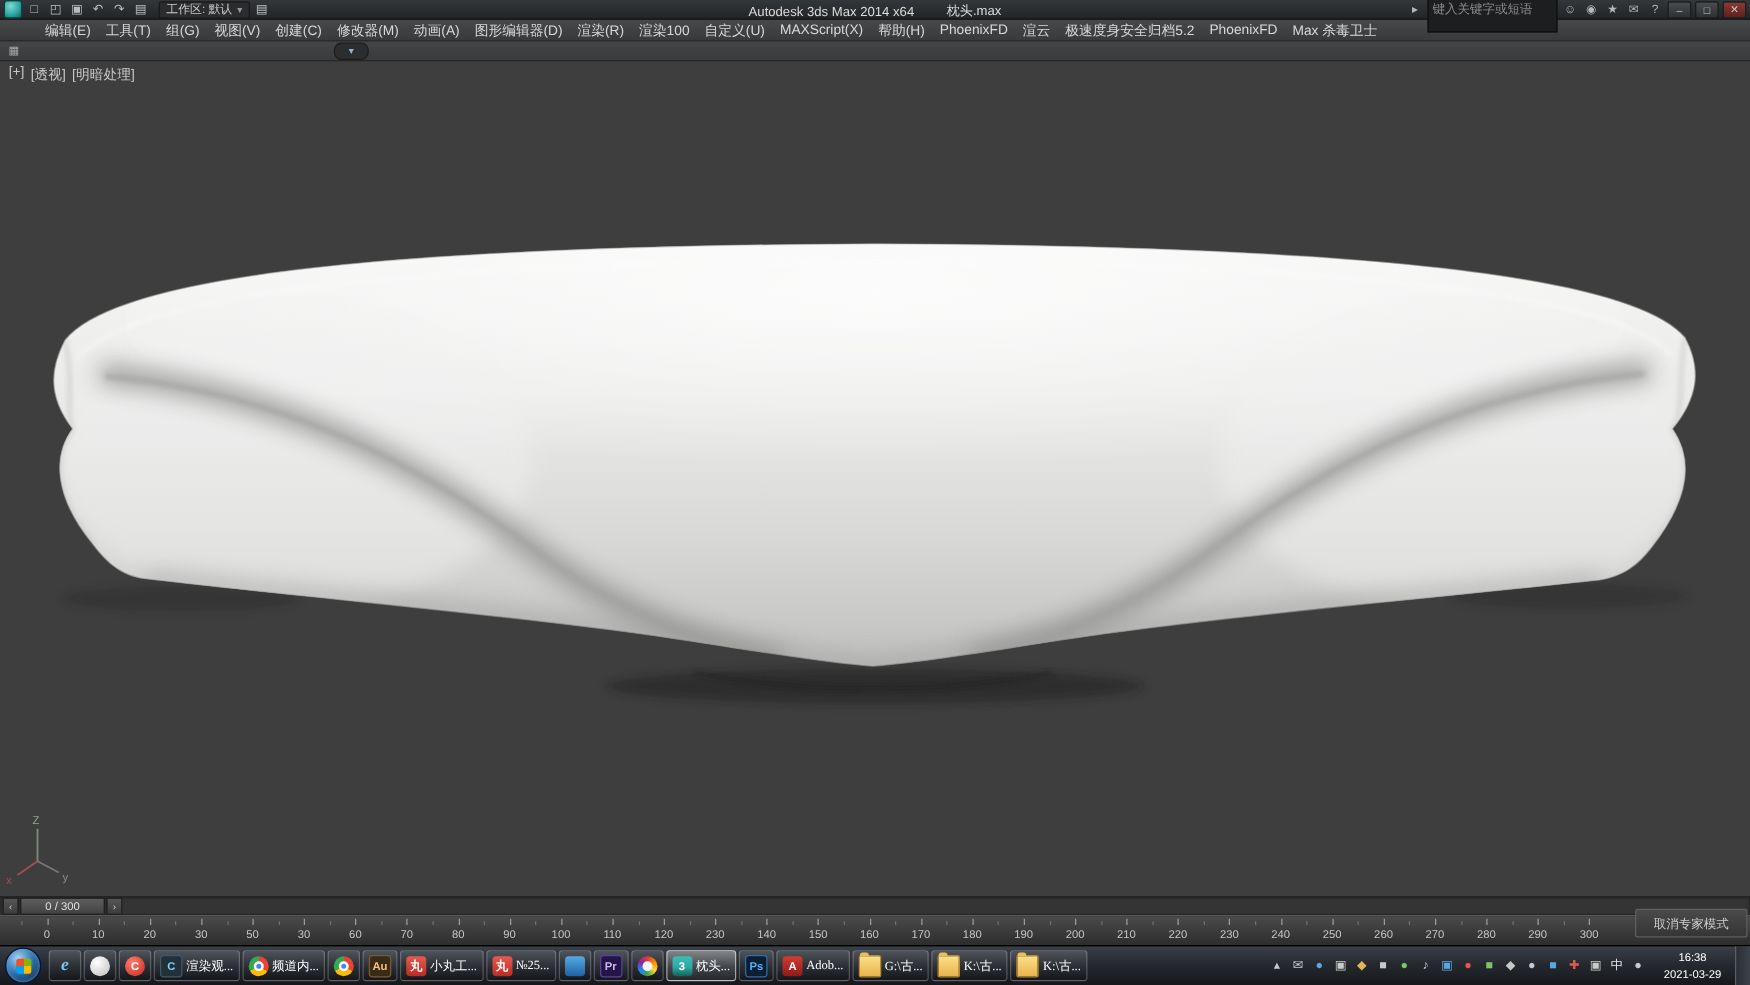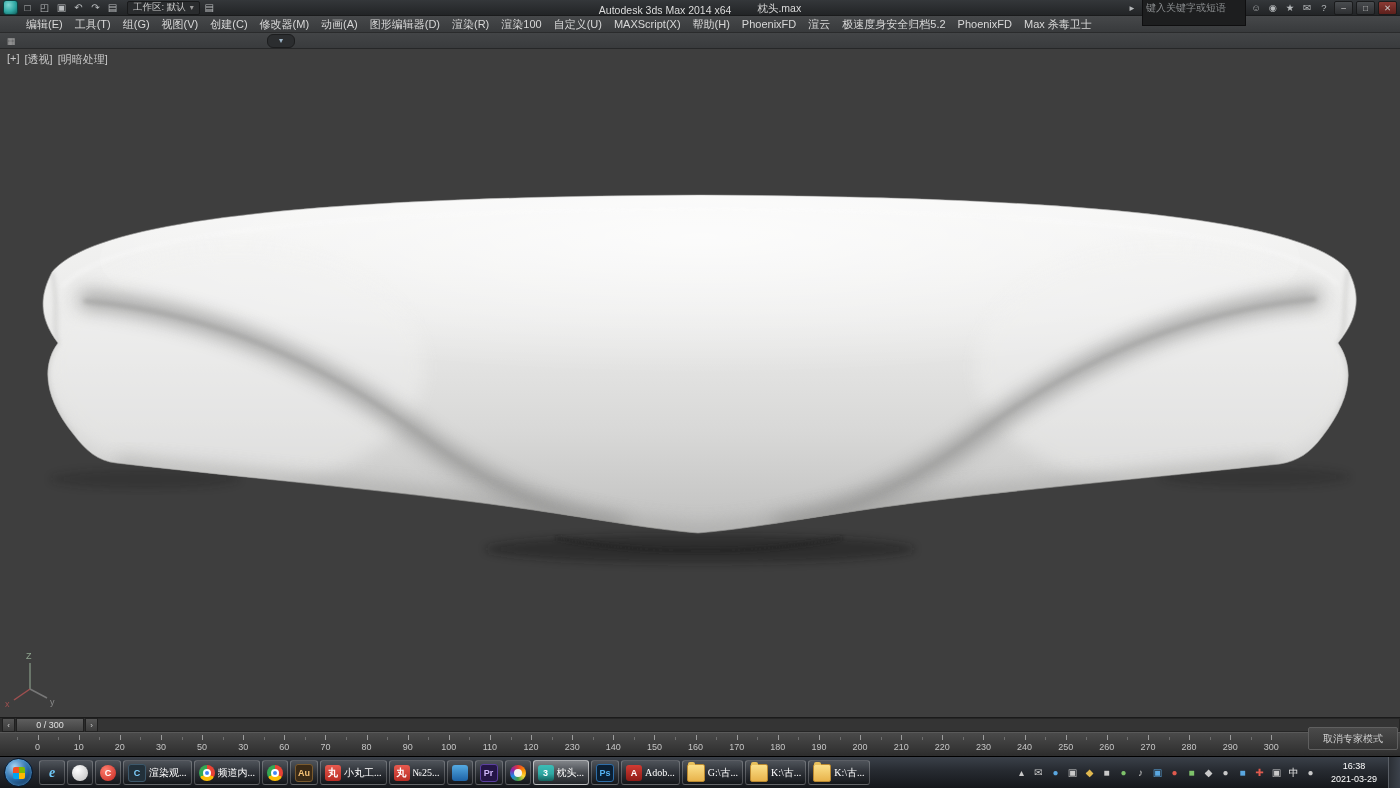--- a/index.html
+++ b/index.html
@@ -28,21 +28,21 @@
   .search-box input{width:96px;height:11px;background:#1d1e1f;border:1px solid #0f0f10;color:#cfcfcf;
     font-size:10px;padding:12px 3px;font-family:"Liberation Sans","DejaVu Sans",sans-serif;}
   .search-box input::placeholder{color:#8a8d8f;}
   .tico{width:14px;text-align:center;color:#b5b8ba;font-size:9.5px;}
   .winbtn{width:17px;height:12px;display:inline-flex;align-items:center;justify-content:center;
     color:#c9c9c9;font-size:8.5px;background:linear-gradient(#4a4d50,#2d2f31);border:1px solid #1a1b1c;border-radius:2px;}
   .winbtn.close{background:linear-gradient(#8a3a34,#5d201c);}
   
   .menubar{height:17px;flex:0 0 17px;display:flex;align-items:center;
     background:linear-gradient(#46484a,#383a3c);border-bottom:1px solid #2a2b2c;box-sizing:border-box;
-    font-size:11px;color:#d8d8d8;padding-left:20px;}
+    font-size:11px;color:#d8d8d8;padding-left:30px;}
   .menu-item{padding:0 6px;height:100%;display:inline-flex;align-items:center;white-space:nowrap;}
   
   .ribbon{height:16px;flex:0 0 16px;display:flex;align-items:center;
     background:linear-gradient(#434547,#393b3d);border-bottom:1px solid #262728;box-sizing:border-box;
     font-size:10.5px;color:#bfbfbf;padding-left:4px;gap:2px;}
   .ribbon-grid{width:14px;text-align:center;color:#a8a8a8;font-size:9px;}
   .ribbon-tab{padding:0 9px;height:14px;line-height:14px;white-space:nowrap;border-radius:2px 2px 0 0;margin-top:33px;}
   .ribbon-tab.active{background:linear-gradient(#6a6c6e,#515355);color:#f0f0f0;box-shadow:inset 0 0 0 1px #7a7c7e;}
   .ribbon-pill{margin-left:8px;width:26px;height:12px;border-radius:6px;background:#2b2d2f;border:1px solid #1c1d1e;
     display:flex;align-items:center;justify-content:center;color:#9fb6c9;font-size:8px;}

